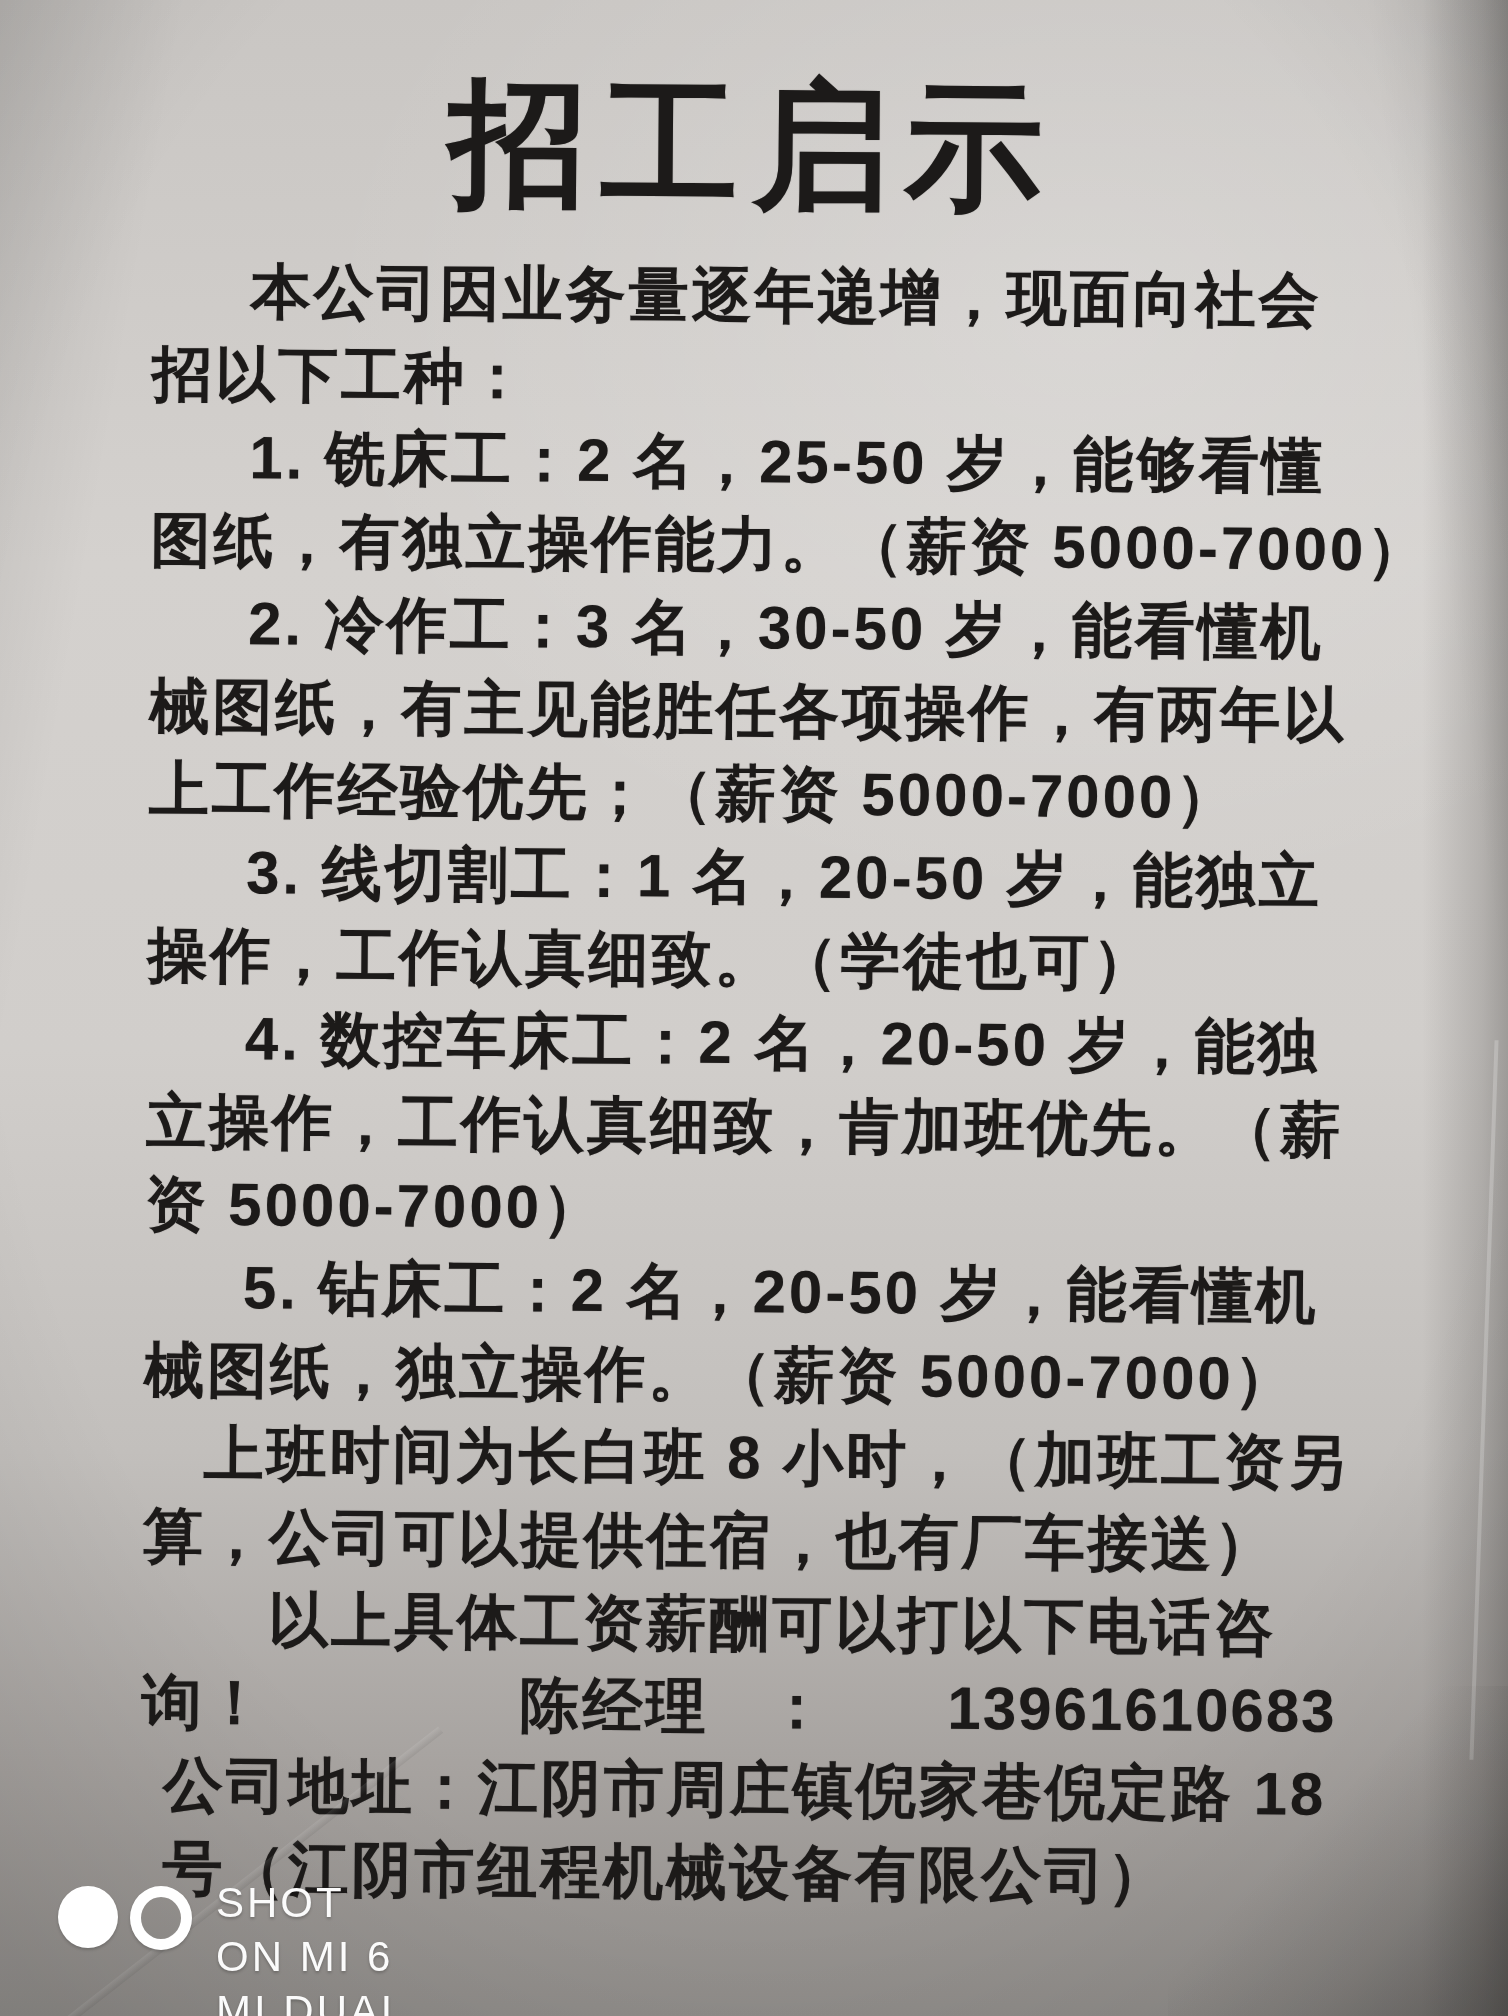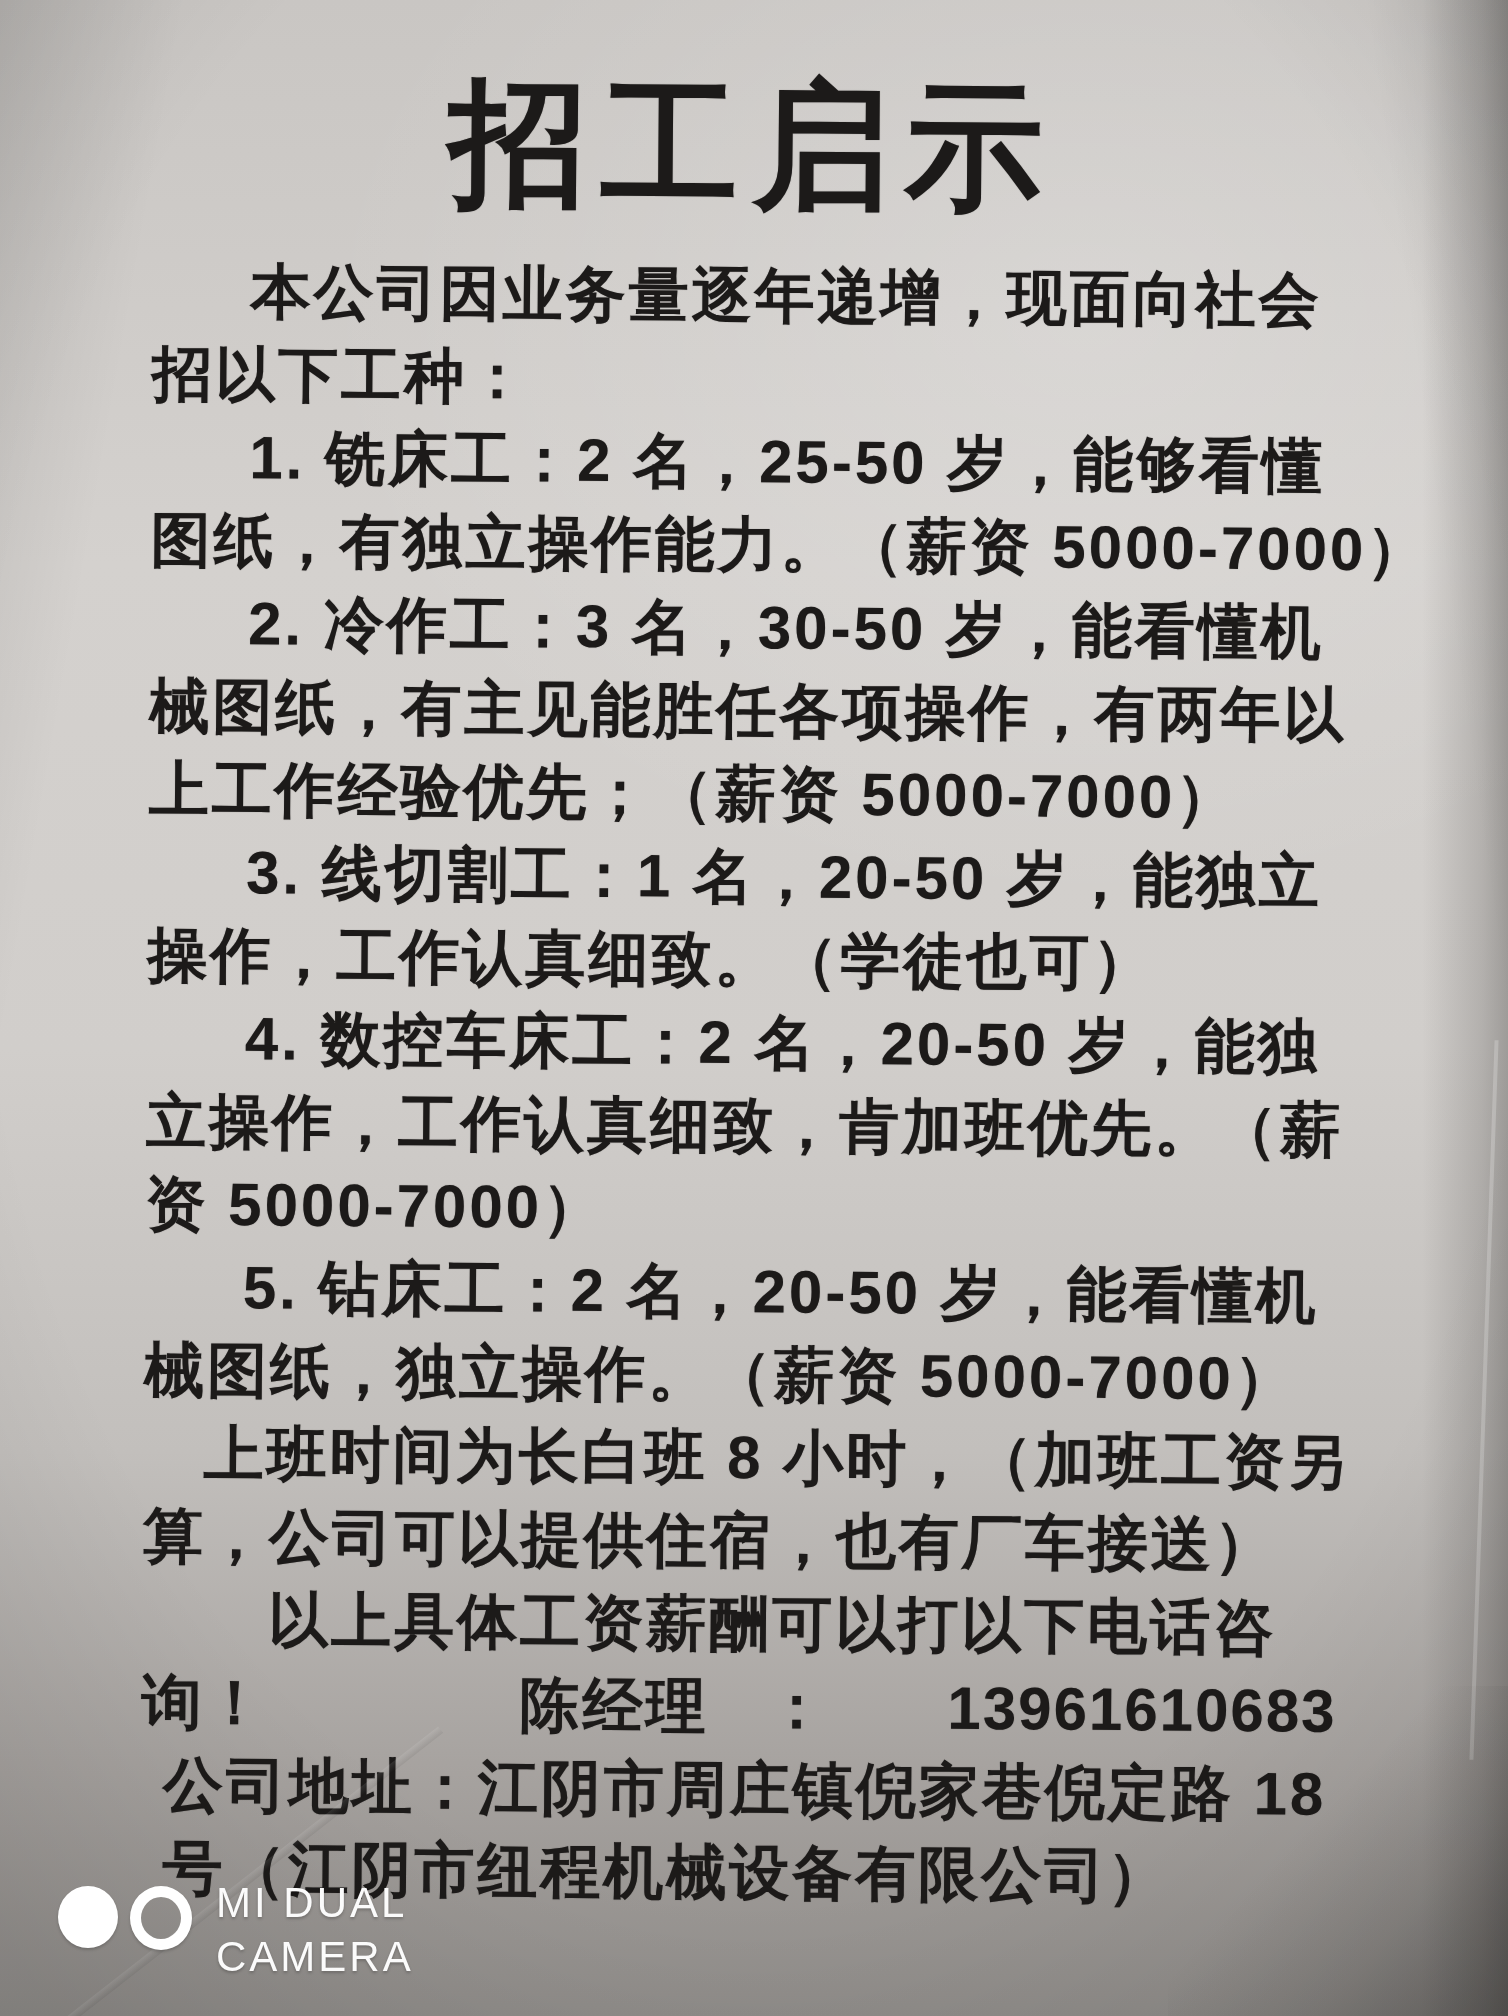--- a/index.html
+++ b/index.html
@@ -127,17 +127,18 @@
   <div class="edge-right"></div>
   <div class="edge-line"></div>
   <div class="corner-br"></div>
   <div class="crease-bl"></div>
   <div class="vignette"></div>
 
   <div class="watermark">
     <span class="wm-dot"></span>
     <span class="wm-ring"></span>
     <div class="wm-text">
+      <div>SHOT ON MI 6</div>
       <div>MI DUAL CAMERA</div>
     </div>
   </div>
 
 </div>
 
 </body></html>

